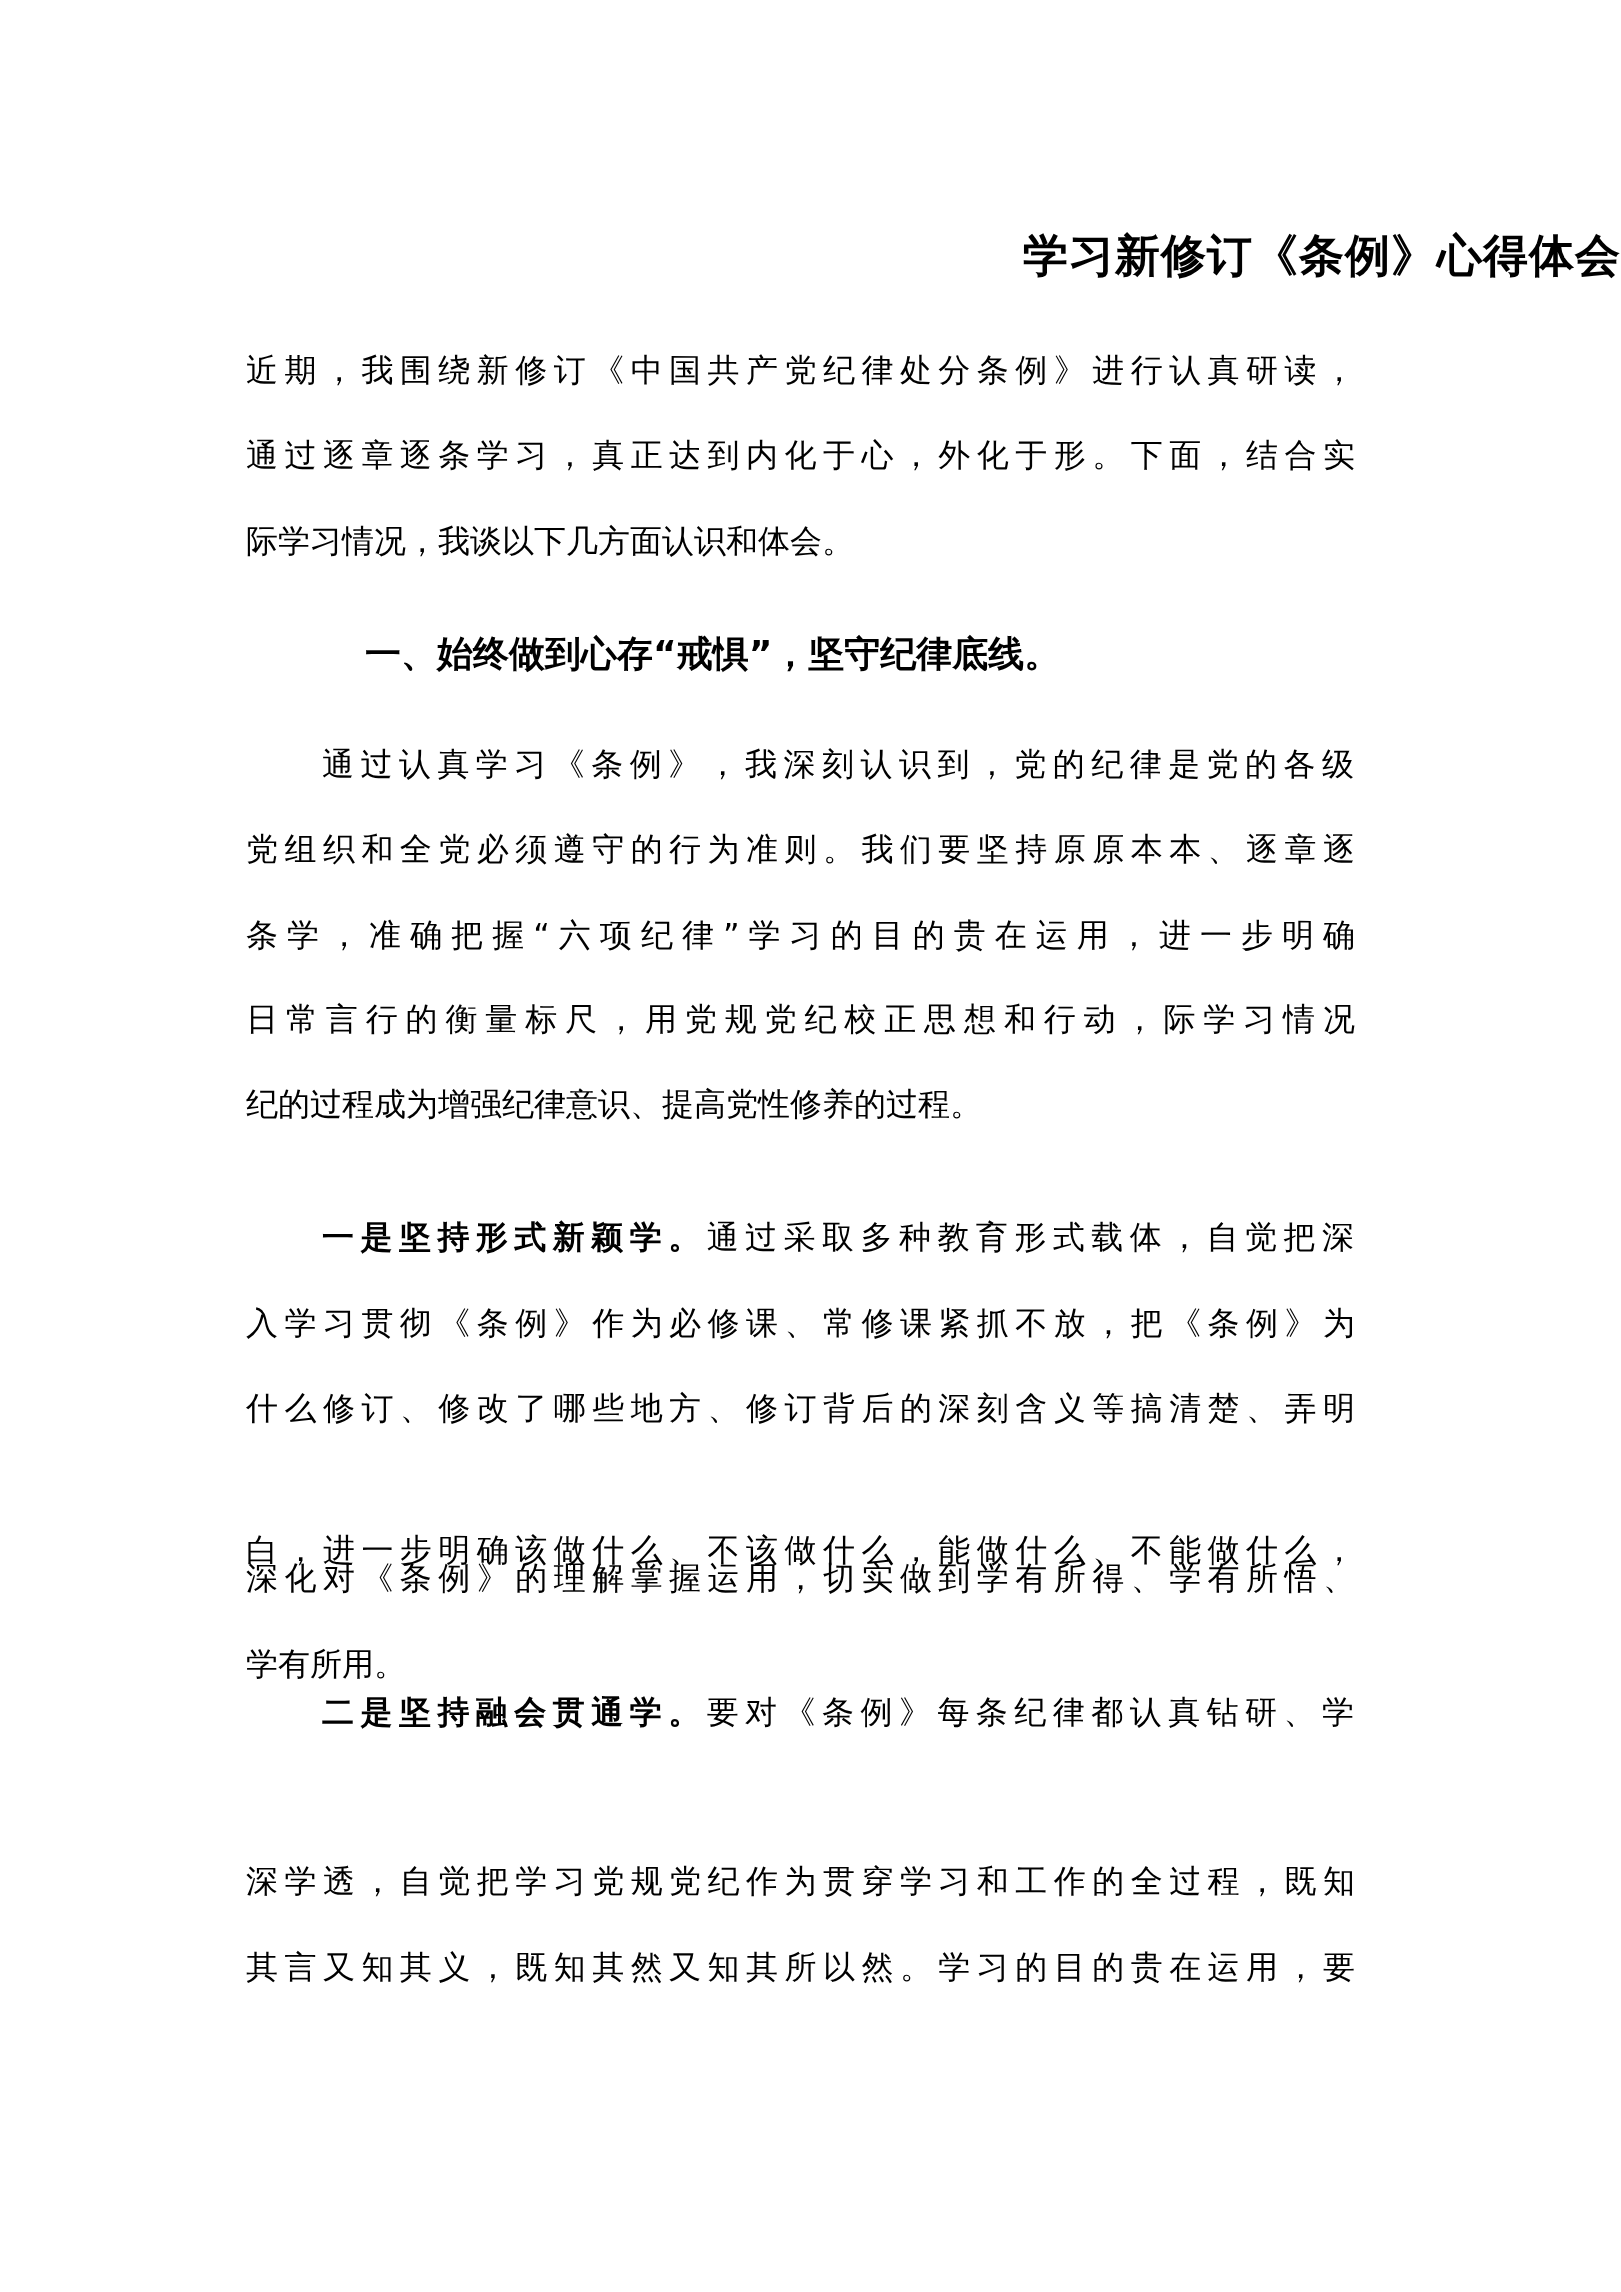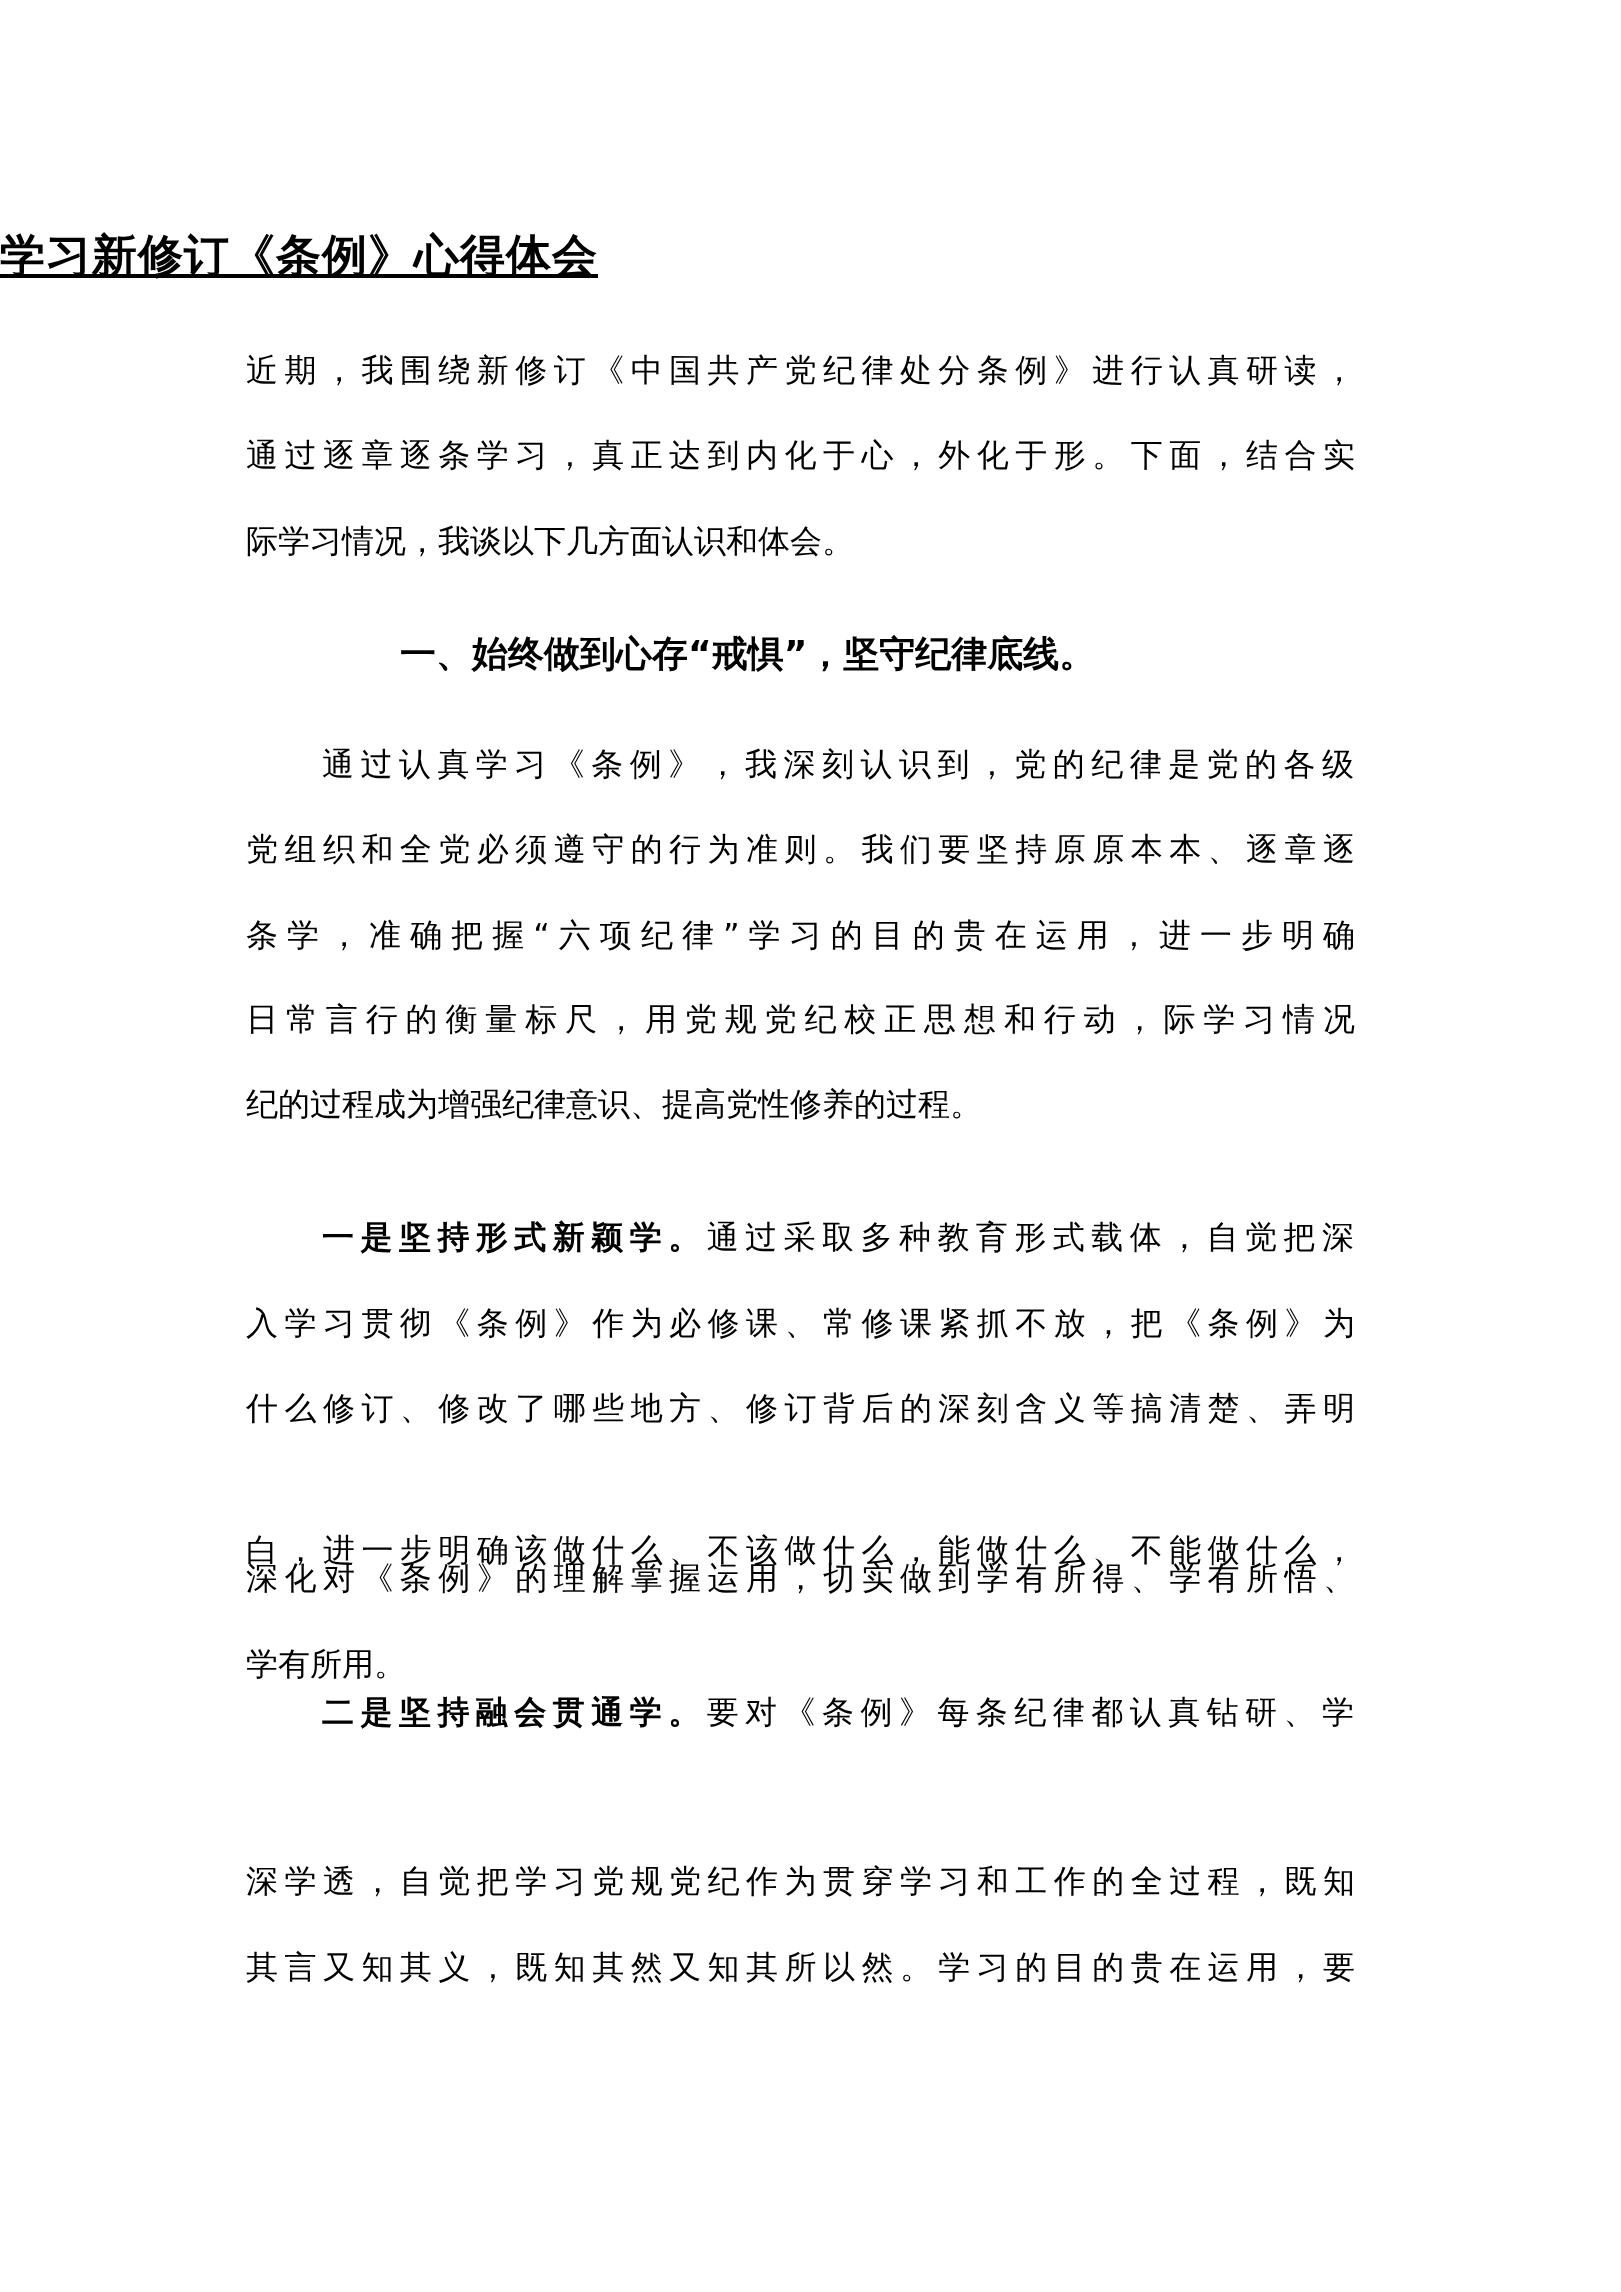--- a/index.html
+++ b/index.html
@@ -1,26 +1,26 @@
 <!DOCTYPE html>
 <html><head>
 <meta charset="utf-8">
 <style>
   html, body { margin: 0; padding: 0; background: #ffffff; }
   body { width: 1621px; height: 2293px; position: relative; overflow: hidden;
          font-family: "DejaVu Sans", "Liberation Sans", sans-serif; color: #000000; }
   .page { position: absolute; left: 0; top: 0; width: 1621px; height: 2293px; background: #ffffff; }
   .title { position: absolute; left: 0; width: 1621px; top: 227px; height: 57px; line-height: 57px;
-           text-align: left; font-size: 45px; font-weight: bold; letter-spacing: 1px; white-space: nowrap; text-decoration: underline; }
+           text-align: right; font-size: 45px; font-weight: bold; letter-spacing: 1px; white-space: nowrap; }
   .line { position: absolute; left: 246px; width: 1109px; height: 49px; line-height: 49px;
           font-size: 32px; white-space: nowrap; text-align: justify; text-align-last: justify; }
   .line.last { text-align-last: left; }
   .line.indent { left: 322px; width: 1032px; }
   .heading { position: absolute; left: 365px; height: 47px; line-height: 47px; font-size: 36px;
-             font-weight: bold; white-space: nowrap; margin-left: 35px; }
+             font-weight: bold; white-space: nowrap; }
   .bold { font-weight: bold; }
 </style>
 </head>
 <body>
 
 <div class="page">
 
   <div class="title">学习新修订《条例》心得体会</div>
 
   <div>

